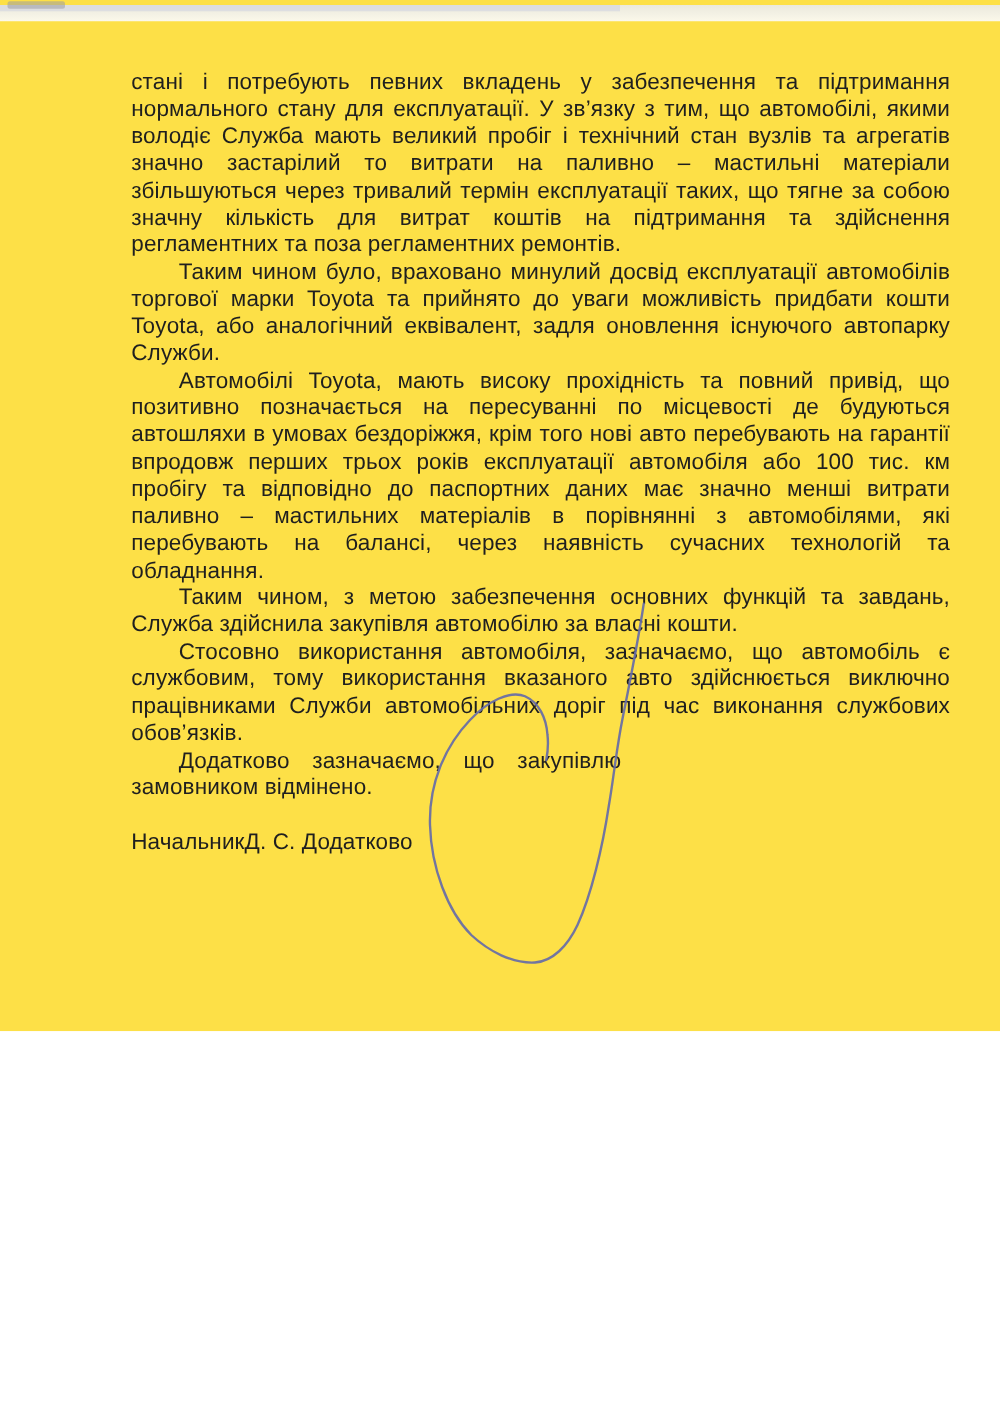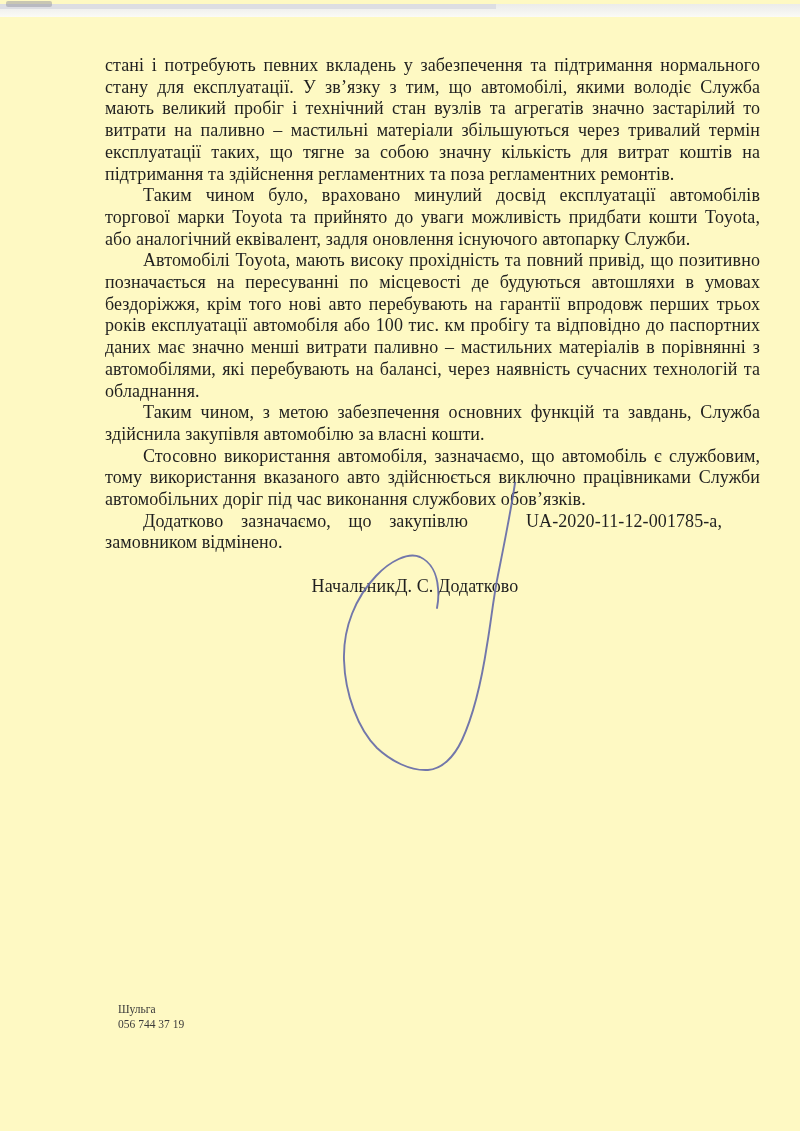--- a/index.html
+++ b/index.html
@@ -3,24 +3,24 @@
 <meta charset="utf-8">
 <style>
   html, body {
     margin: 0;
     padding: 0;
     background: #ffffff;
   }
   .page {
     position: relative;
     width: 800px;
-    height: 1131px;
-    background: #fef9c3;
+    height: 825px;
+    background: #fde047;
     overflow: hidden;
-    font-family: Liberation Serif, serif;
+    font-family: Liberation Sans, sans-serif;
     color: #1f1f1f;
   }
   
   .scan-band {
     position: absolute;
     top: 4px; left: 0; right: 0;
     height: 13px;
     background: linear-gradient(180deg, #e9eaee 0%, #f2f3f6 55%, #fbfbfc 100%);
     opacity: 0.9;
   }
@@ -70,21 +70,21 @@
   .proc-gap {
     display: inline-block;
     width: 58px;
     flex: 0 0 auto;
   }
   .proc-right {
     white-space: nowrap;
   }
   .sig-row {
     display: flex;
-    justify-content: center;
+    justify-content: flex-start;
     margin-top: 22px;
     padding-right: 35px;
   }
   .signature-svg {
     position: absolute;
     left: 330px;
     top: 458px;
     width: 200px;
     height: 320px;
     pointer-events: none;
@@ -111,21 +111,20 @@
   <div class="body-text">
     <p class="para">стані і потребують певних вкладень у забезпечення та підтримання нормального стану для експлуатації. У зв’язку з тим, що автомобілі, якими володіє Служба мають великий пробіг і технічний стан вузлів та агрегатів значно застарілий то витрати на паливно – мастильні матеріали збільшуються через тривалий термін експлуатації таких, що тягне за собою значну кількість для витрат коштів на підтримання та здійснення регламентних та поза регламентних ремонтів.</p>
     <p class="para indent">Таким чином було, враховано минулий досвід експлуатації автомобілів торгової марки Toyota та прийнято до уваги можливість придбати кошти Toyota, або аналогічний еквівалент, задля оновлення існуючого автопарку Служби.</p>
     <p class="para indent">Автомобілі Toyota, мають високу прохідність та повний привід, що позитивно позначається на пересуванні по місцевості де будуються автошляхи в умовах бездоріжжя, крім того нові авто перебувають на гарантії впродовж перших трьох років експлуатації автомобіля або 100 тис. км пробігу та відповідно до паспортних даних має значно менші витрати паливно – мастильних матеріалів в порівнянні з автомобілями, які перебувають на балансі, через наявність сучасних технологій та обладнання.</p>
     <p class="para indent">Таким чином, з метою забезпечення основних функцій та завдань, Служба здійснила закупівля автомобілю за власні кошти.</p>
     <p class="para indent">Стосовно використання автомобіля, зазначаємо, що автомобіль є службовим, тому використання вказаного авто здійснюється виключно працівниками Служби автомобільних доріг під час виконання службових обов’язків.</p>
 
     <div class="proc-line">
       <span class="proc-left">Додатково зазначаємо, що закупівлю</span>
       <span class="proc-gap"></span>
-      <span class="proc-right">UA-2020-11-12-001785-а,</span>
     </div>
     <p class="para">замовником відмінено.</p>
 
     <div class="sig-row">
       <span>Начальник</span>
       <span>Д. С. Додатково</span>
     </div>
   </div>
 
   <svg class="signature-svg" viewBox="0 0 200 320" xmlns="http://www.w3.org/2000/svg" aria-hidden="true">

